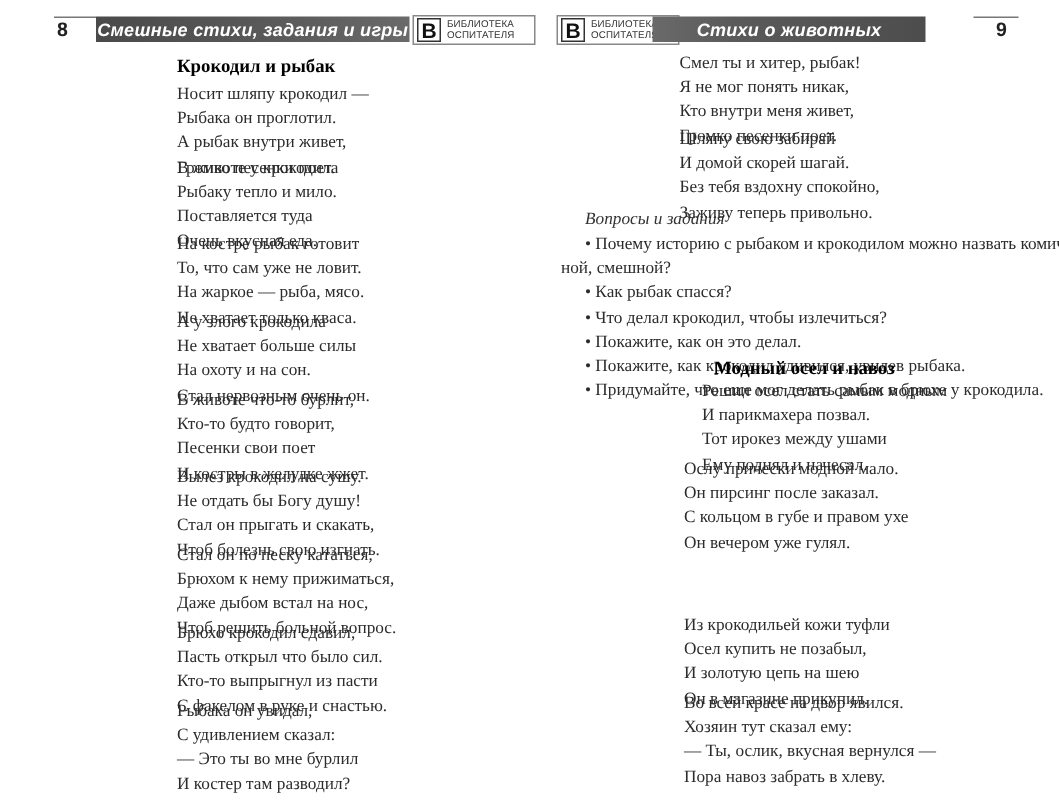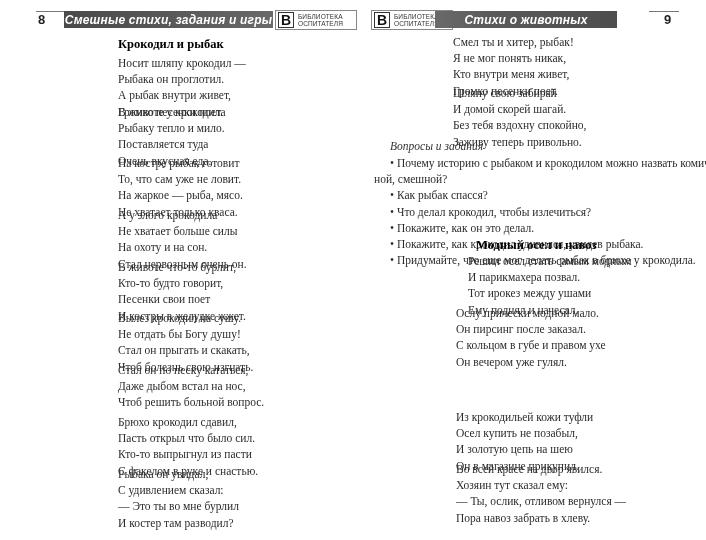--- a/index.html
+++ b/index.html
@@ -132,20 +132,21 @@
       <span class="line">И костры в желудке жжет.</span>
     </div>
     <div class="stanza" style="left:118px; top:310px;">
       <span class="line">Вылез крокодил на сушу.</span>
       <span class="line">Не отдать бы Богу душу!</span>
       <span class="line">Стал он прыгать и скакать,</span>
       <span class="line">Чтоб болезнь свою изгнать.</span>
     </div>
     <div class="stanza" style="left:118px; top:362px;">
       <span class="line">Стал он по песку кататься,</span>
+      <span class="line">Брюхом к нему прижиматься,</span>
       <span class="line">Даже дыбом встал на нос,</span>
       <span class="line">Чтоб решить больной вопрос.</span>
     </div>
     <div class="stanza" style="left:118px; top:414px;">
       <span class="line">Брюхо крокодил сдавил,</span>
       <span class="line">Пасть открыл что было сил.</span>
       <span class="line">Кто-то выпрыгнул из пасти</span>
       <span class="line">С факелом в руке и снастью.</span>
     </div>
     <div class="stanza" style="left:118px; top:466px;">
@@ -210,17 +211,17 @@
     </div>
     <div class="stanza" style="left:103px; top:409px;">
       <span class="line">Из крокодильей кожи туфли</span>
       <span class="line">Осел купить не позабыл,</span>
       <span class="line">И золотую цепь на шею</span>
       <span class="line">Он в магазине прикупил.</span>
     </div>
     <div class="stanza" style="left:103px; top:461px;">
       <span class="line">Во всей красе на двор явился.</span>
       <span class="line">Хозяин тут сказал ему:</span>
-      <span class="line">— Ты, ослик, отливом вернулся —</span>
+      <span class="line">— Ты, ослик, вкусная вернулся —</span>
       <span class="line">Пора навоз забрать в хлеву.</span>
     </div>
   </div>
 </div>
 
 </body></html>

